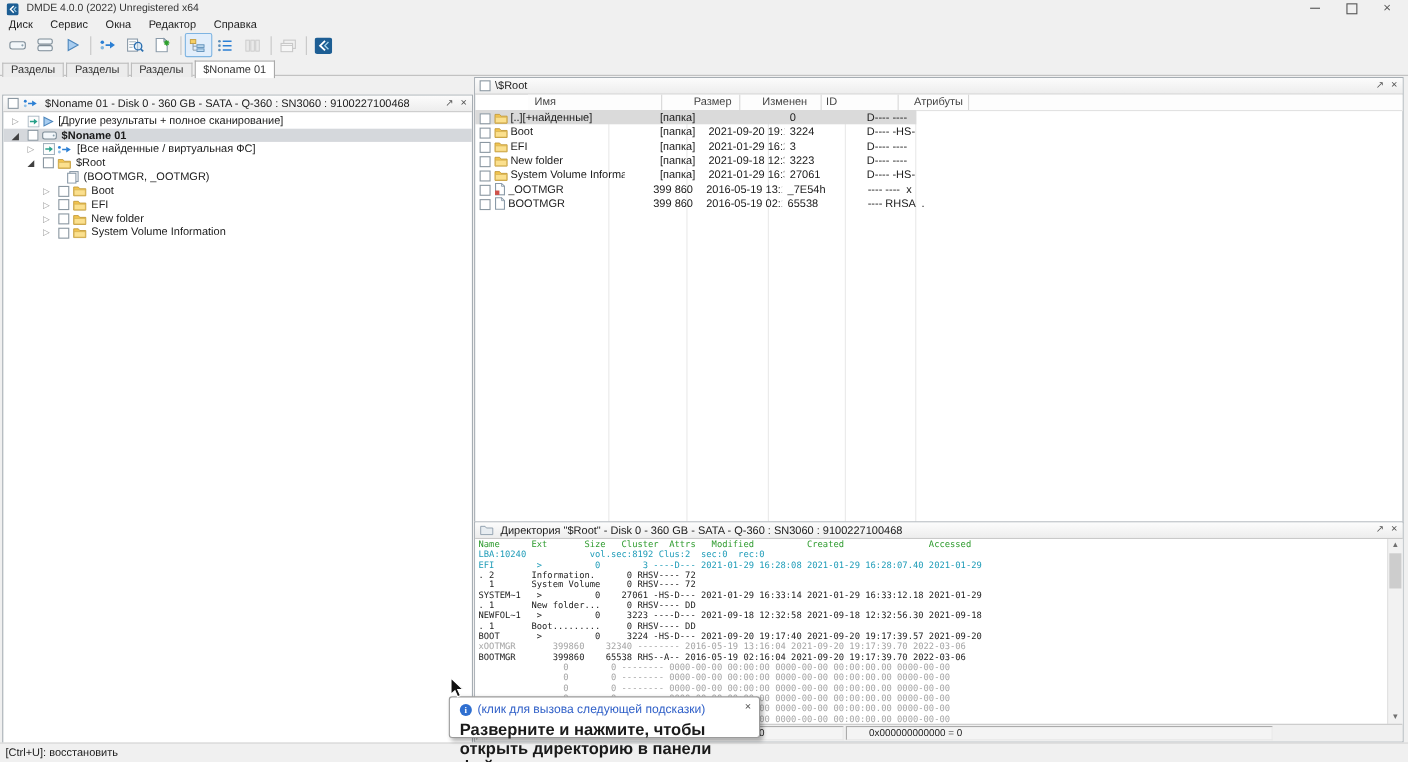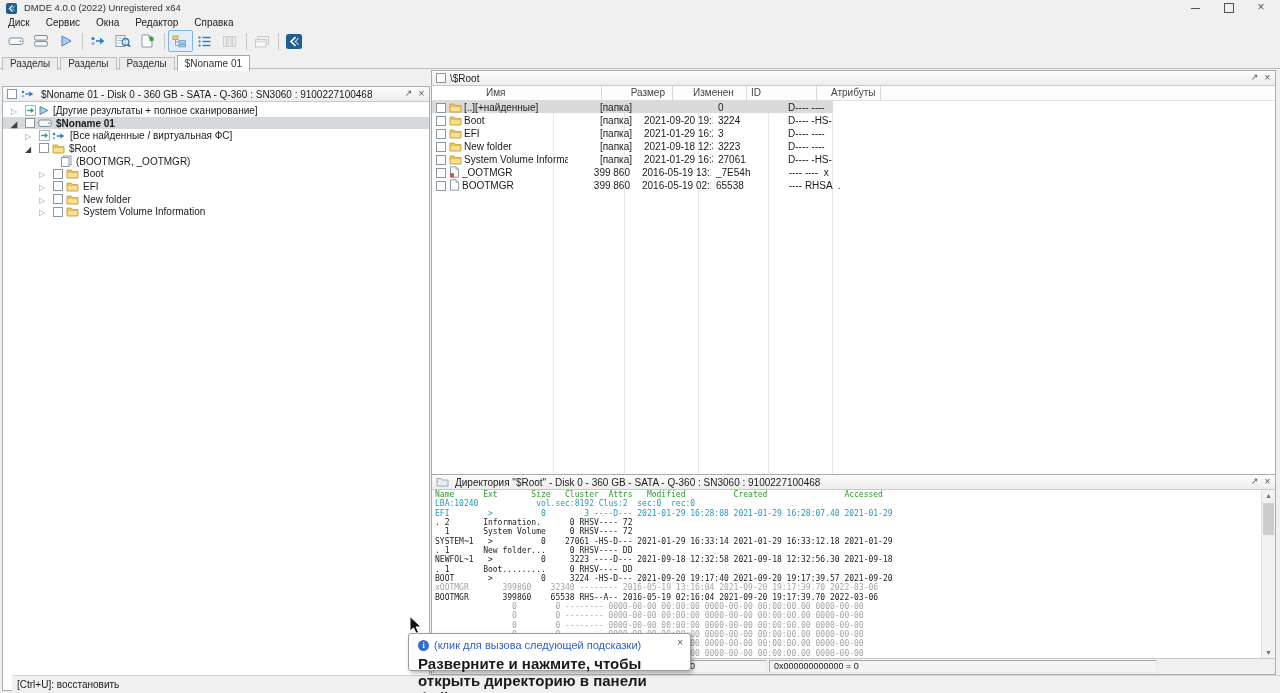--- a/index.html
+++ b/index.html
@@ -78,23 +78,23 @@
   .vscroll{position:absolute;right:0;top:15px;bottom:15px;width:13px;background:#f2f2f2;border-left:1px solid #e0e0e0;}
   .varrow{position:absolute;left:0;width:13px;height:12px;text-align:center;font-size:7px;color:#707070;line-height:12px;}
   .varrow.up{top:0;}
   .varrow.dn{bottom:0;}
   .vthumb{position:absolute;left:1px;top:13px;width:11px;height:32px;background:#cdcdcd;}
   .hexstatus{position:absolute;left:0;right:0;bottom:0;height:15px;background:#f0f0f0;border-top:1px solid #c9c9c9;display:flex;}
   .hsbox{box-sizing:border-box;height:13px;margin-top:1px;background:#f4f4f4;border:1px solid #ababab;
     border-right-color:#e8e8e8;border-bottom-color:#e8e8e8;font-size:9px;line-height:11px;white-space:pre;overflow:hidden;}
   .hsbox.b1{width:334px;margin-left:1px;}
   .hsbox.b1 span{margin-left:256px;}
-  .hsbox.b2{width:388px;margin-left:2px;padding-left:4px;}
-  
-  .statusbar{position:absolute;left:12px;right:0;bottom:0;height:17px;background:#f0f0f0;border-top:1px solid #d4d4d4;
+  .hsbox.b2{width:388px;margin-left:2px;padding-left:20px;}
+  
+  .statusbar{position:absolute;left:0;right:0;bottom:0;height:17px;background:#f0f0f0;border-top:1px solid #d4d4d4;
     font-size:10px;line-height:17px;padding-left:5px;}
   
   .tooltip{position:absolute;left:408px;top:633px;width:281px;height:36px;background:#fff;border:1px solid #9b9b9b;
     border-radius:3px;box-shadow:2px 2px 4px rgba(0,0,0,.3);z-index:40;}
   .tt1{position:absolute;left:9px;top:5px;font-size:11px;color:var(--tooltip_blue);display:flex;align-items:center;gap:5px;}
   .tt2{position:absolute;left:9px;top:21px;font-size:15px;font-weight:bold;color:#1a1a1a;}
   .ttx{position:absolute;right:7px;top:3px;font-size:10px;color:#555;}
   .info-ic{display:inline-block;width:11px;height:11px;border-radius:50%;background:#2f6fd0;color:#fff;
     font-size:8px;font-weight:bold;text-align:center;line-height:11px;font-family:"Liberation Serif",serif;}
   .cursor{position:absolute;left:409px;top:616px;z-index:60;line-height:0;}

